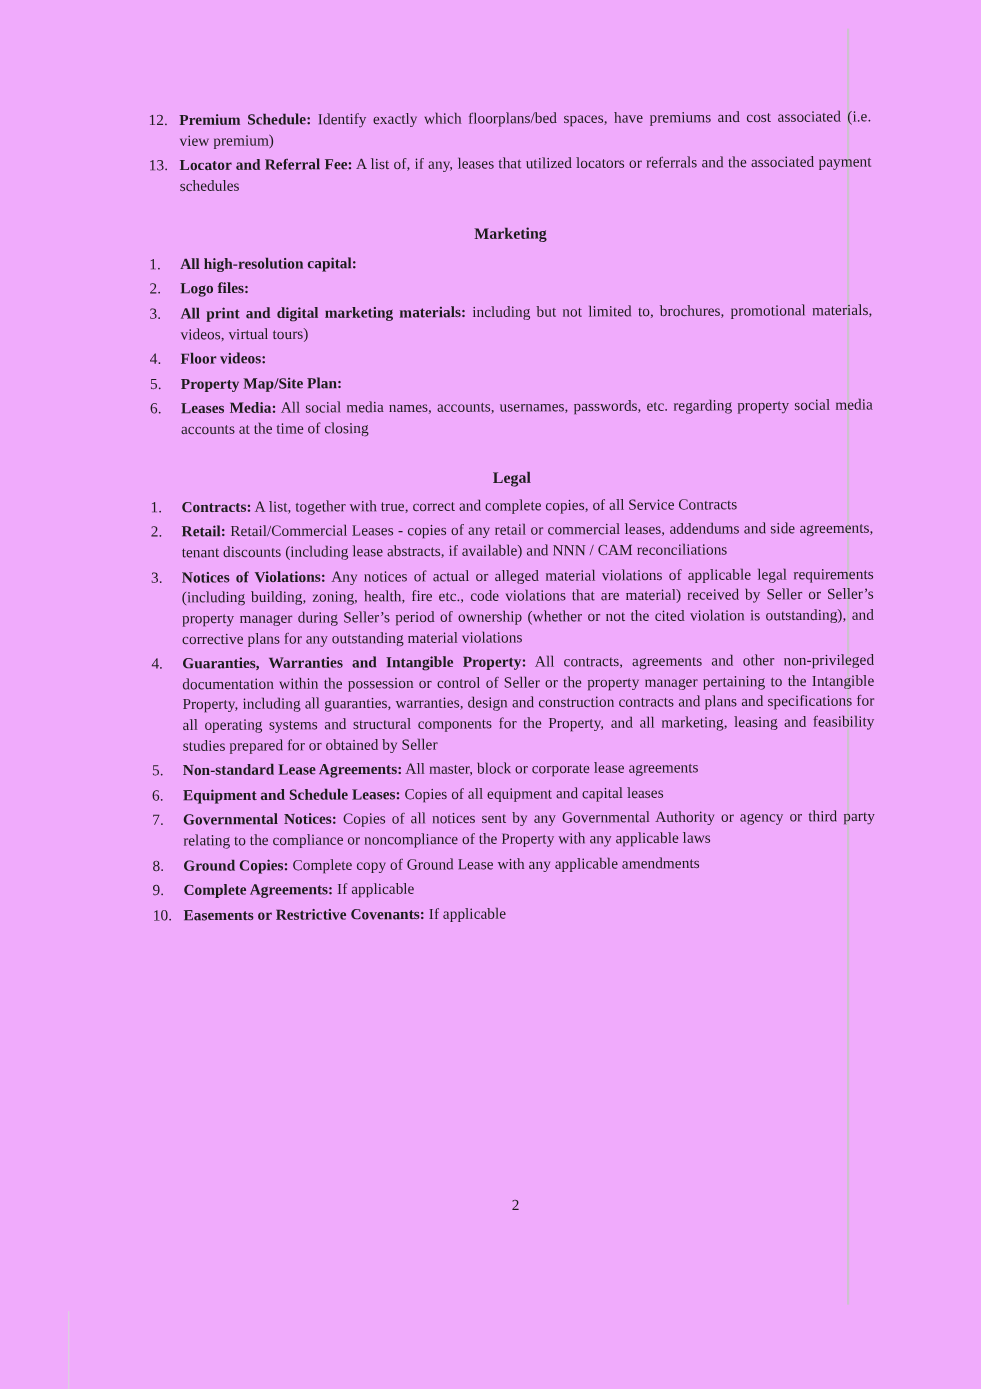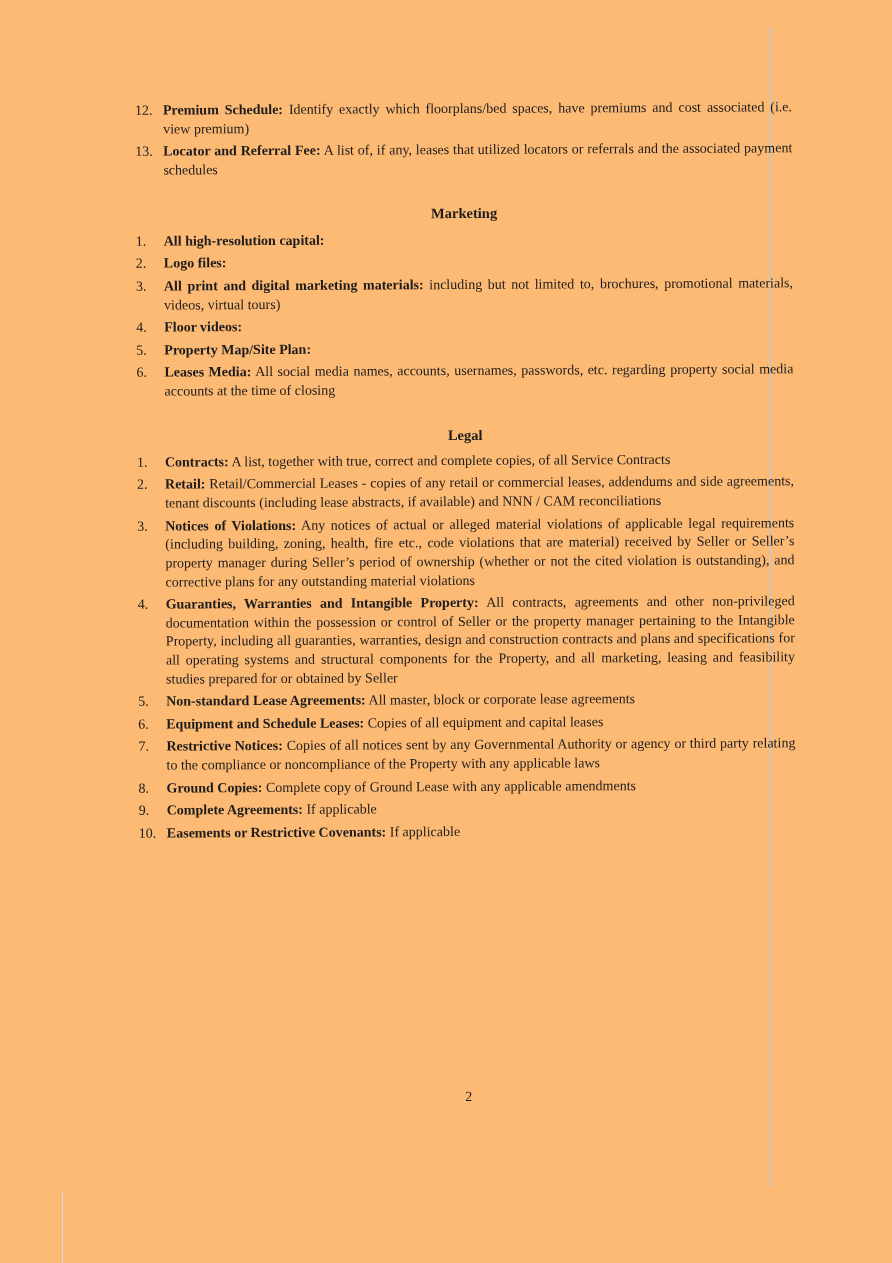--- a/index.html
+++ b/index.html
@@ -4,21 +4,21 @@
 <style>
   html, body {
     margin: 0;
     padding: 0;
     background: #ffffff;
   }
   .page {
     position: relative;
     width: 892px;
     height: 1263px;
-    background: #fdba74;
+    background: #f0abfc;
     overflow: hidden;
     font-family: "Liberation Serif", "DejaVu Serif", serif;
     color: #1c1c1c;
   }
   .scan-line-right {
     position: absolute;
     left: 770px;
     top: 26px;
     width: 2px;
     height: 1160px;
@@ -161,21 +161,21 @@
             <span class="body"><b class="label">Non-standard Lease Agreements:</b> <span class="text">All master, block or corporate lease agreements</span></span>
           </div>
 
           <div class="item">
             <span class="num">6.</span>
             <span class="body"><b class="label">Equipment and Schedule Leases:</b> <span class="text">Copies of all equipment and capital leases</span></span>
           </div>
 
           <div class="item">
             <span class="num">7.</span>
-            <span class="body"><b class="label">Restrictive Notices:</b> <span class="text">Copies of all notices sent by any Governmental Authority or agency or third party relating to the compliance or noncompliance of the Property with any applicable laws</span></span>
+            <span class="body"><b class="label">Governmental Notices:</b> <span class="text">Copies of all notices sent by any Governmental Authority or agency or third party relating to the compliance or noncompliance of the Property with any applicable laws</span></span>
           </div>
 
           <div class="item">
             <span class="num">8.</span>
             <span class="body"><b class="label">Ground Copies:</b> <span class="text">Complete copy of Ground Lease with any applicable amendments</span></span>
           </div>
 
           <div class="item">
             <span class="num">9.</span>
             <span class="body"><b class="label">Complete Agreements:</b> <span class="text">If applicable</span></span>

